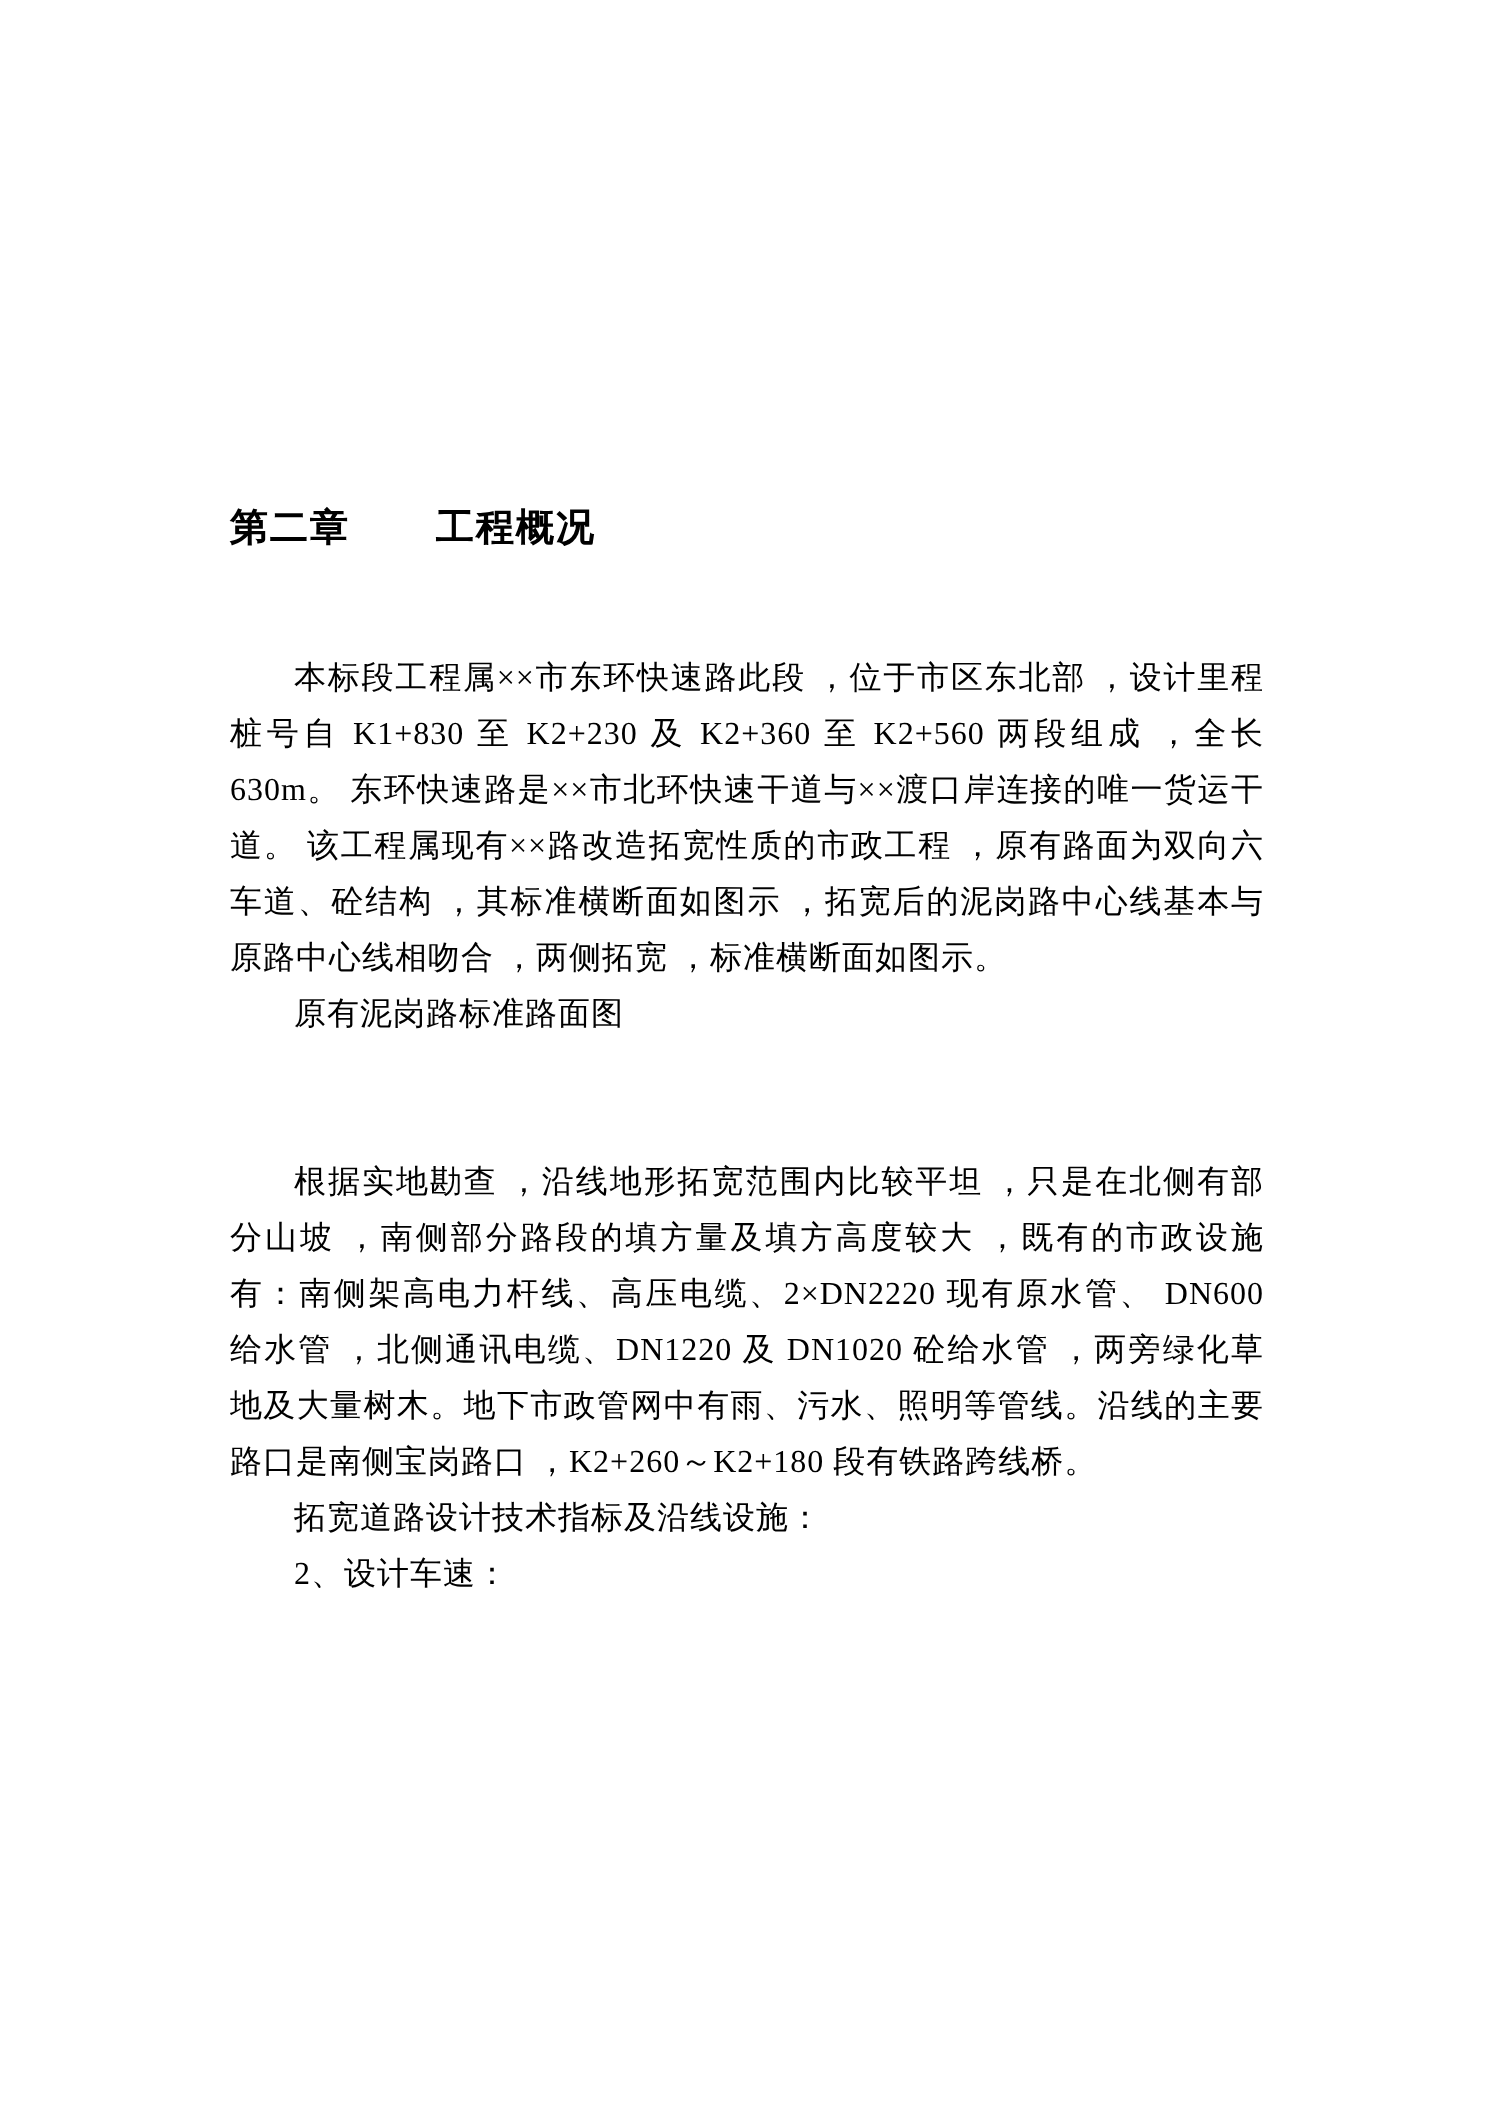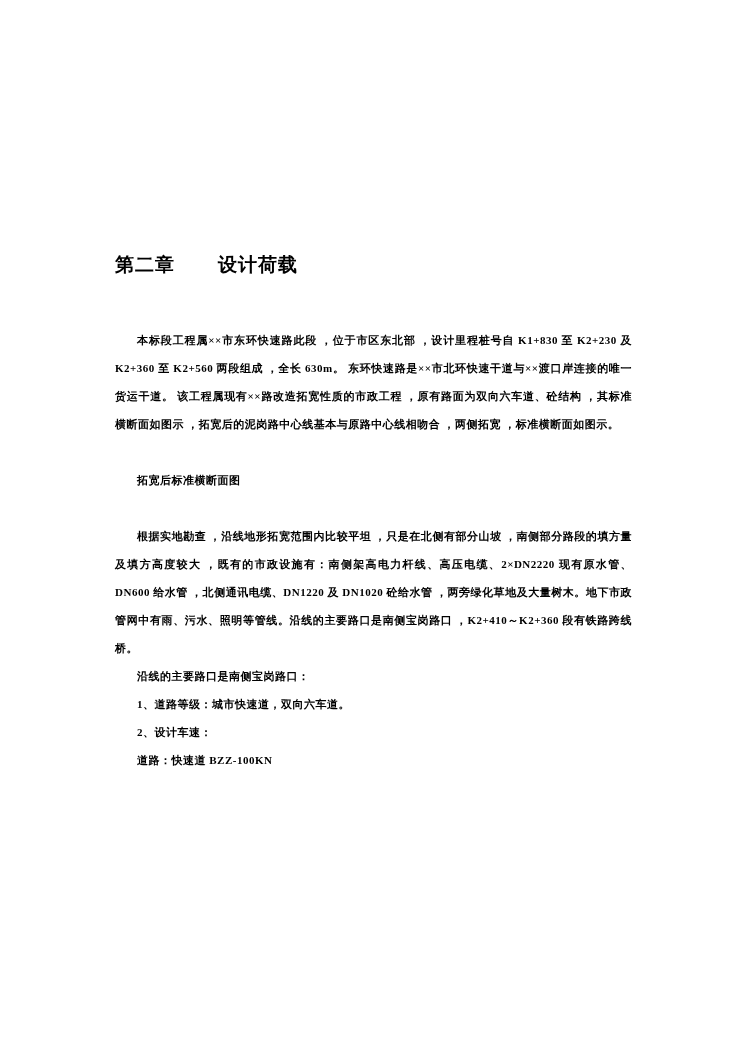--- a/index.html
+++ b/index.html
@@ -28,57 +28,54 @@
     line-height: 26px;
     font-weight: bold;
     letter-spacing: 1px;
   }
   h1.chapter-heading .title-gap {
     display: inline-block;
     width: 43px;
   }
   p.doc-line {
     margin: 0;
-    font-size: 11px;
+    font-size: 16px;
     line-height: 28px;
     text-align: justify;
     letter-spacing: 0.5px;
-    font-weight: bold;
   }
   p.indent {
     text-indent: 2em;
   }
   .blank-line {
     height: 28px;
   }
 </style>
 </head>
 <body>
 
 <div class="page">
   <div class="content">
 
-    <h1 class="chapter-heading"><span>第二章</span><span class="title-gap"></span><span>设计荷载</span></h1>
+    <h1 class="chapter-heading"><span>第二章</span><span class="title-gap"></span><span>工程概况</span></h1>
 
     <p class="doc-line indent">本标段工程属××市东环快速路此段 ，位于市区东北部 ，设计里程桩号自 K1+830 至 K2+230 及 K2+360 至 K2+560 两段组成 ，全长 630m。 东环快速路是××市北环快速干道与××渡口岸连接的唯一货运干道。 该工程属现有××路改造拓宽性质的市政工程 ，原有路面为双向六车道、砼结构 ，其标准横断面如图示 ，拓宽后的泥岗路中心线基本与原路中心线相吻合 ，两侧拓宽 ，标准横断面如图示。</p>
+
+    <p class="doc-line indent">原有泥岗路标准路面图</p>
+
+    <div class="blank-line"></div>
 
 
     <div class="blank-line"></div>
 
-    <p class="doc-line indent">拓宽后标准横断面图</p>
+    <p class="doc-line indent">根据实地勘查 ，沿线地形拓宽范围内比较平坦 ，只是在北侧有部分山坡 ，南侧部分路段的填方量及填方高度较大 ，既有的市政设施有：南侧架高电力杆线、高压电缆、2×DN2220 现有原水管、 DN600 给水管 ，北侧通讯电缆、DN1220 及 DN1020 砼给水管 ，两旁绿化草地及大量树木。地下市政管网中有雨、污水、照明等管线。沿线的主要路口是南侧宝岗路口 ，K2+260～K2+180 段有铁路跨线桥。</p>
 
-    <div class="blank-line"></div>
+    <p class="doc-line indent">拓宽道路设计技术指标及沿线设施：</p>
 
-    <p class="doc-line indent">根据实地勘查 ，沿线地形拓宽范围内比较平坦 ，只是在北侧有部分山坡 ，南侧部分路段的填方量及填方高度较大 ，既有的市政设施有：南侧架高电力杆线、高压电缆、2×DN2220 现有原水管、 DN600 给水管 ，北侧通讯电缆、DN1220 及 DN1020 砼给水管 ，两旁绿化草地及大量树木。地下市政管网中有雨、污水、照明等管线。沿线的主要路口是南侧宝岗路口 ，K2+410～K2+360 段有铁路跨线桥。</p>
-
-    <p class="doc-line indent">沿线的主要路口是南侧宝岗路口：</p>
-
-    <p class="doc-line indent">1、道路等级：城市快速道，双向六车道。</p>
 
     <p class="doc-line indent">2、设计车速：</p>
 
 
 
 
-    <p class="doc-line indent">道路：快速道 BZZ-100KN</p>
 
   </div>
 </div>
 
 </body></html>

